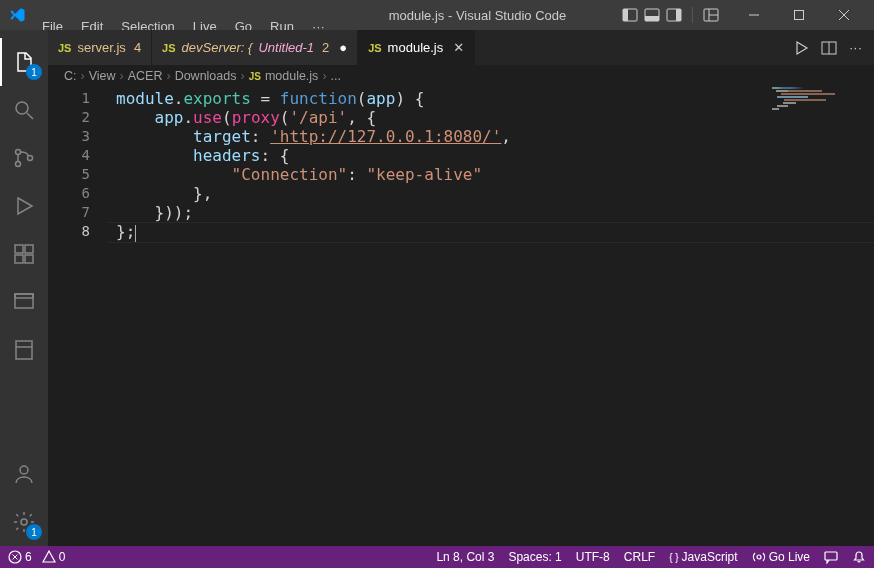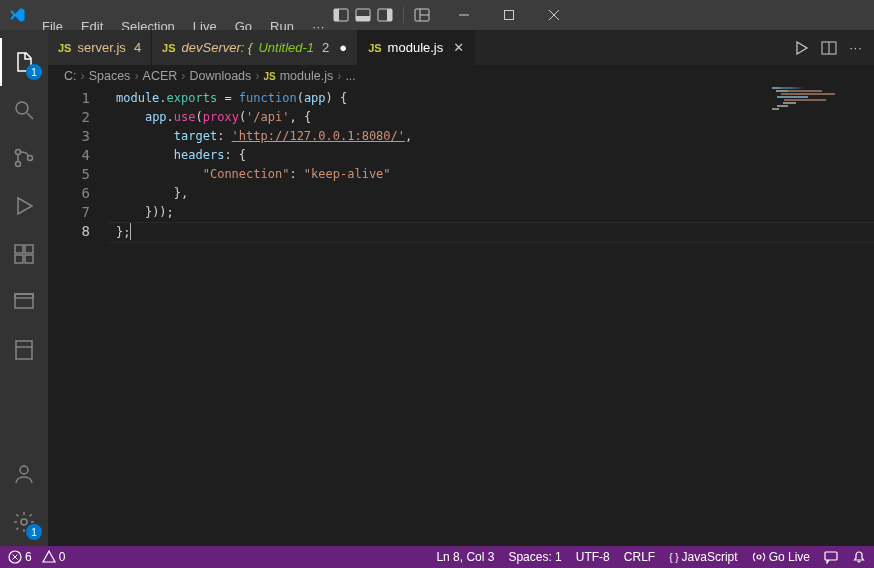--- a/index.html
+++ b/index.html
@@ -30,37 +30,37 @@
 .editor { flex: 1; display: flex; flex-direction: column; position: relative; background: #1e1e1e; }
 
 
 .tabbar { height: 35px; background: #252526; display: flex; align-items: stretch; }
 .tab { display: flex; align-items: center; padding: 0 10px; background: #2d2d2d; border-right: 1px solid #1e1e1e; cursor: pointer; gap: 6px; font-size: 13px; }
 .tab.active { background: #1e1e1e; }
 .tab .js-icon { color: #cbcb41; font-weight: bold; font-size: 11px; }
 .tab .tabname { color: #e2c08d; text-align: center; }
 .tab.active .tabname-active { color: #ffffff; }
 .tab .count { color: #e2c08d; margin-left: 2px; }
-.tab .italic { font-style: italic; color: #84cc16; }
+.tab .italic { font-style: italic; color: #f9a8d4; }
 .tab .italic.mod { color: #e2c08d; }
 .tab .dot { color: #fff; margin-left: 4px; }
 .tab .close { color: #cccccc; margin-left: 4px; }
 .tabbar .spacer { flex: 1; }
 .tabbar .actions { display: flex; align-items: center; gap: 12px; padding: 0 12px; color: #cccccc; }
 
 
 .breadcrumb { height: 22px; background: #1e1e1e; display: flex; align-items: center; padding: 0 16px; gap: 4px; font-size: 12.5px; color: #a0a0a0; }
 .breadcrumb .sep { color: #666; }
 .breadcrumb .js-icon-sm { color: #cbcb41; font-weight: bold; font-size: 10px; }
 
 
 .code-wrap { flex: 1; display: flex; position: relative; }
 .gutter { width: 60px; text-align: right; padding-right: 18px; padding-top: 2px; color: #858585; font-family: Consolas, monospace; font-size: 14px; line-height: 19px; }
 .gutter .ln.active { color: #c6c6c6; }
-.code { flex: 1; padding-top: 2px; font-family: Consolas, monospace; font-size: 12px; line-height: 19px; white-space: pre; position: relative; }
+.code { flex: 1; padding-top: 2px; font-family: Consolas, monospace; font-size: 16px; line-height: 19px; white-space: pre; position: relative; }
 .code .line { position: relative; padding-left: 8px; }
 .code .line.current::before { content: ""; position: absolute; left: 0; top: 0; right: 0; height: 19px; border-top: 1px solid #282828; border-bottom: 1px solid #282828; }
 .tok-id { color: #9cdcfe; }
 .tok-fn { color: #ec4899; }
 .tok-kw { color: #569cd6; }
 .tok-prop { color: #9cdcfe; }
 .tok-str { color: #ce9178; }
 .tok-str.underline { text-decoration: underline; text-decoration-color: #ce9178; }
 .tok-pun { color: #d4d4d4; }
 .tok-op { color: #d4d4d4; }
@@ -93,20 +93,21 @@
   </span>
   <div class="menu">
     <span class="menu-item">File</span>
     <span class="menu-item">Edit</span>
     <span class="menu-item">Selection</span>
     <span class="menu-item">Live</span>
     <span class="menu-item">Go</span>
     <span class="menu-item">Run</span>
     <span class="menu-item">···</span>
   </div>
+  <div class="title">module.js - Visual Studio Code</div>
   <div class="layout-icons">
     <span>
         <svg width="16" height="16" viewBox="0 0 16 16">
           <rect x="1" y="2" width="14" height="12" rx="1" fill="none" stroke="#ccc"></rect>
           <rect x="1" y="2" width="5" height="12" fill="#ccc"></rect>
         </svg>
       </span>
     <span>
         <svg width="16" height="16" viewBox="0 0 16 16">
           <rect x="1" y="2" width="14" height="12" rx="1" fill="none" stroke="#ccc"></rect>
@@ -245,21 +246,21 @@
               <line x1="8" y1="2" x2="8" y2="14" stroke="#ccc"></line>
             </svg>
           </span>
         <span>···</span>
       </div>
     </div>
 
     <div class="breadcrumb">
       <span>C:</span>
         <span class="sep">›</span>
-      <span>Spaces</span>
+      <span>View</span>
         <span class="sep">›</span>
       <span>ACER</span>
         <span class="sep">›</span>
       <span>Downloads</span>
         <span class="sep">›</span>
       <span class="js-icon-sm">JS</span>
       <span>module.js</span>
         <span class="sep">›</span>
       <span>...</span>
     </div>

